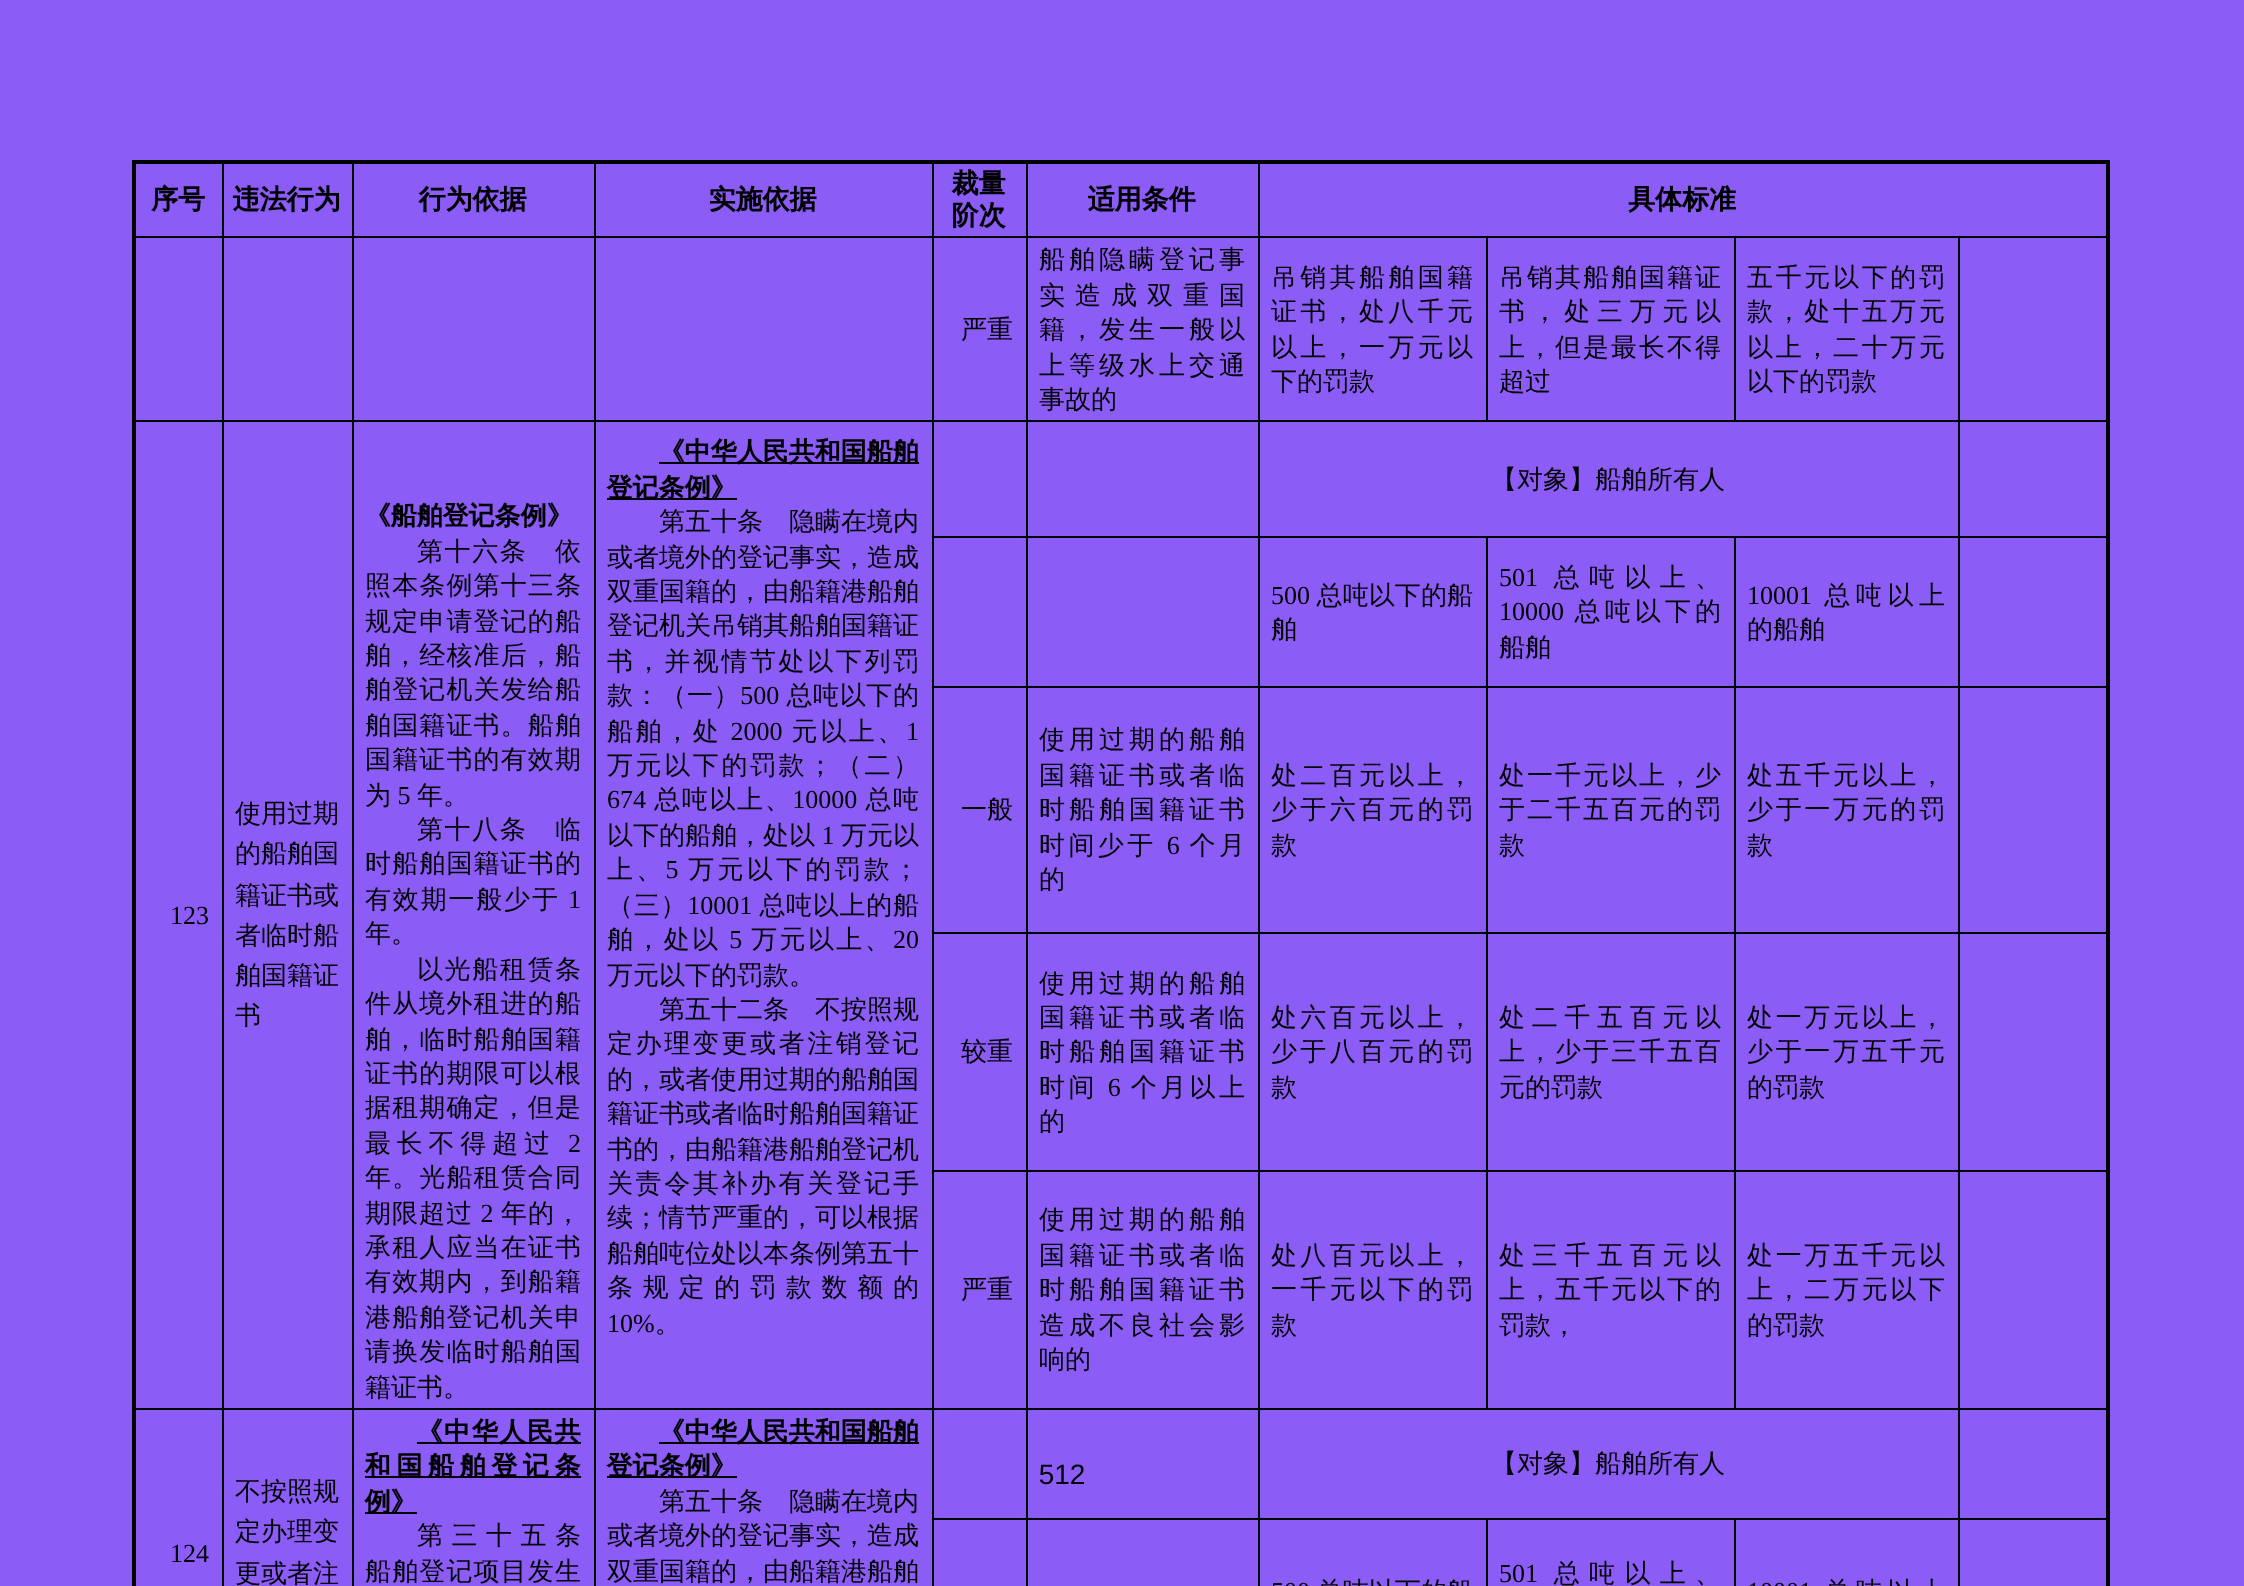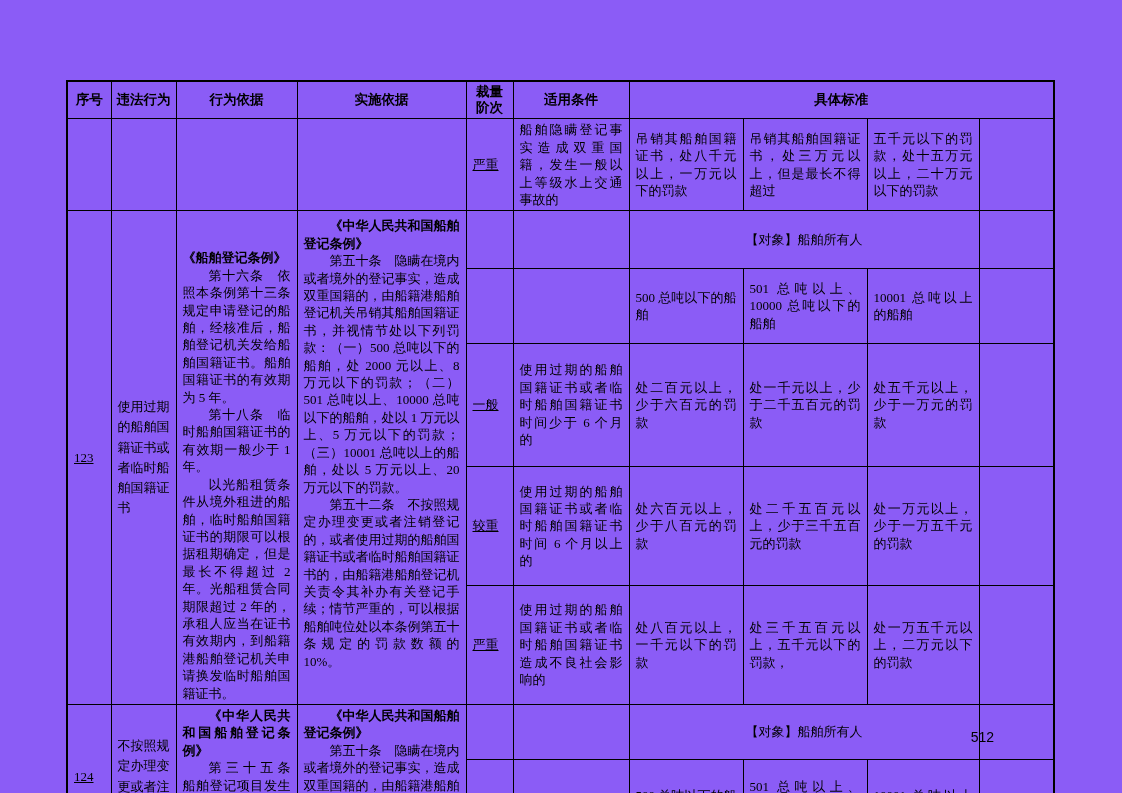--- a/index.html
+++ b/index.html
@@ -14,34 +14,35 @@
     border-collapse:collapse;table-layout:fixed;
     border:2px solid #000;
   }
   td,th{
     border:1px solid #000;
     font-size:13px;line-height:1.34;
     padding:2px 6px;vertical-align:middle;
     overflow:hidden;word-break:break-word;
   }
   th{font-weight:bold;text-align:center;font-size:13.5px;padding:2px 2px;line-height:1.2;}
-  .c{text-align:left;text-decoration:underline;}
+  .c{text-align:right;}
   .j{text-align:justify;text-justify:inter-ideograph;}
   .violation{text-align:justify;line-height:1.55;}
   .basis{vertical-align:top;text-align:justify;}
   .basis p{margin:0;text-indent:2em;}
-  .basis p.title{font-weight:bold;}
+  .basis p.title{font-weight:bold;text-decoration:underline;}
   .basis p.title-right{text-align:left;text-indent:0;font-weight:bold;}
   .pad-top-lg{padding-top:38px;}
   .pad-top-sm{padding-top:6px;}
   .obj{text-align:center;}
   .pagenum{
     position:absolute;left:0;top:729px;width:994px;
-    text-align:right;font-size:14px;
+    text-align:center;font-size:14px;
     font-family:"Liberation Sans","DejaVu Sans",sans-serif;
+    padding-left:34px;
   }
 </style>
 </head>
 <body>
 
 <div class="sheet">
 
   <table class="main">
     <colgroup>
       <col style="width:44px">
@@ -84,21 +85,21 @@
       <td rowspan="5" class="c">123</td>
       <td rowspan="5" class="violation">使用过期的船舶国籍证书或者临时船舶国籍证书</td>
       <td rowspan="5" class="basis pad-top-lg">
         <p class="title-right">《船舶登记条例》</p>
         <p>第十六条　依照本条例第十三条规定申请登记的船舶，经核准后，船舶登记机关发给船舶国籍证书。船舶国籍证书的有效期为 5 年。</p>
         <p>第十八条　临时船舶国籍证书的有效期一般少于 1 年。</p>
         <p>以光船租赁条件从境外租进的船舶，临时船舶国籍证书的期限可以根据租期确定，但是最长不得超过 2 年。光船租赁合同期限超过 2 年的，承租人应当在证书有效期内，到船籍港船舶登记机关申请换发临时船舶国籍证书。</p>
       </td>
       <td rowspan="5" class="basis pad-top-sm">
         <p class="title">《中华人民共和国船舶登记条例》</p>
-        <p>第五十条　隐瞒在境内或者境外的登记事实，造成双重国籍的，由船籍港船舶登记机关吊销其船舶国籍证书，并视情节处以下列罚款：（一）500 总吨以下的船舶，处 2000 元以上、8 万元以下的罚款；（二）501 总吨以上、10000 总吨以下的船舶，处以 1 万元以上、5 万元以下的罚款；（三）10001 总吨以上的船舶，处以 5 万元以上、20 万元以下的罚款。</p>
+        <p>第五十条　隐瞒在境内或者境外的登记事实，造成双重国籍的，由船籍港船舶登记机关吊销其船舶国籍证书，并视情节处以下列罚款：（一）500 总吨以下的船舶，处 2000 元以上、1 万元以下的罚款；（二）674 总吨以上、10000 总吨以下的船舶，处以 1 万元以上、5 万元以下的罚款；（三）10001 总吨以上的船舶，处以 5 万元以上、20 万元以下的罚款。</p>
         <p>第五十二条　不按照规定办理变更或者注销登记的，或者使用过期的船舶国籍证书或者临时船舶国籍证书的，由船籍港船舶登记机关责令其补办有关登记手续；情节严重的，可以根据船舶吨位处以本条例第五十条规定的罚款数额的 10%。</p>
       </td>
       <td></td>
       <td></td>
       <td colspan="3" class="obj">【对象】船舶所有人</td>
       <td></td>
     </tr>
 
     <tr style="height:67px">
       <td></td>

